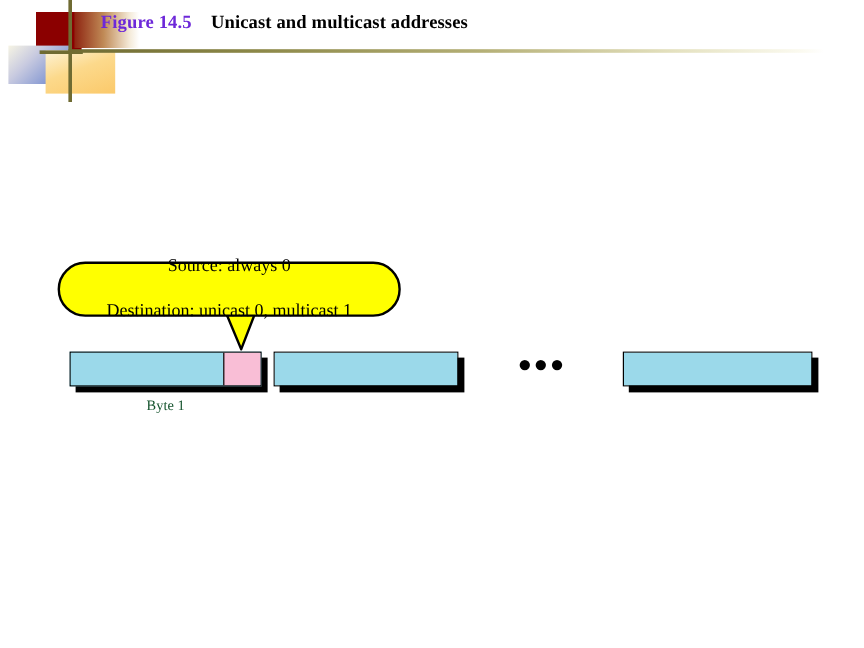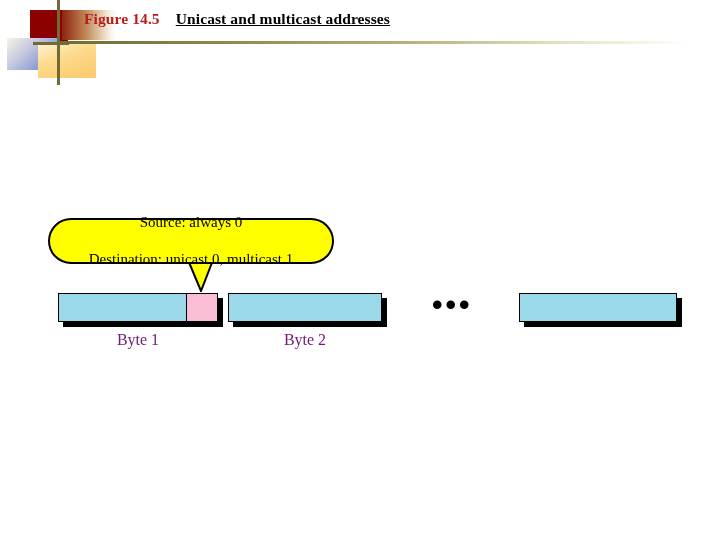--- a/index.html
+++ b/index.html
@@ -84,26 +84,25 @@
   #figure-title {
     position: absolute;
     left: 84px;
     top: 10px;
     white-space: nowrap;
     font-size: 15.5px;
     font-weight: bold;
     letter-spacing: 0.1px;
   }
   #figure-number {
-    color: #b91c1c;
+    color: #6d28d9;
   }
   #figure-caption {
     color: #000000;
     margin-left: 16px;
-    text-decoration: underline;
   }
 
   
   #diagram {
     position: absolute;
     left: 0;
     top: 0;
     width: 720px;
     height: 420px;
   }
@@ -175,22 +174,22 @@
   }
   .byte-seg-flag {
     background: #f9bed6;
     height: 100%;
     border-left: 1.5px solid #000000;
     box-sizing: border-box;
   }
   .byte-label {
     position: absolute;
     text-align: center;
-    font-size: 16px;
-    color: #701a75;
+    font-size: 12px;
+    color: #14532d;
     white-space: nowrap;
   }
 
   #ellipsis {
     position: absolute;
     left: 432px;
     top: 293px;
     width: 46px;
     height: 24px;
     font-size: 30px;
@@ -240,21 +239,20 @@
     </div>
   </div>
   <div class="byte-label" style="left:58px; top:331px; width:160px;">Byte 1</div>
 
   <div class="byte-group" style="left:228px; top:293px; width:160px; height:34px;">
     <div class="byte-shadow" style="width:154px; height:29px;"></div>
     <div class="byte-box" style="width:154px; height:29px;">
       <div class="byte-seg-main" style="width:100%;"></div>
     </div>
   </div>
-  <div class="byte-label" style="left:228px; top:331px; width:154px;">Byte 2</div>
 
   <div id="ellipsis">•••</div>
 
   <div class="byte-group" style="left:519px; top:293px; width:164px; height:34px;">
     <div class="byte-shadow" style="width:158px; height:29px;"></div>
     <div class="byte-box" style="width:158px; height:29px;">
       <div class="byte-seg-main" style="width:100%;"></div>
     </div>
   </div>
 

